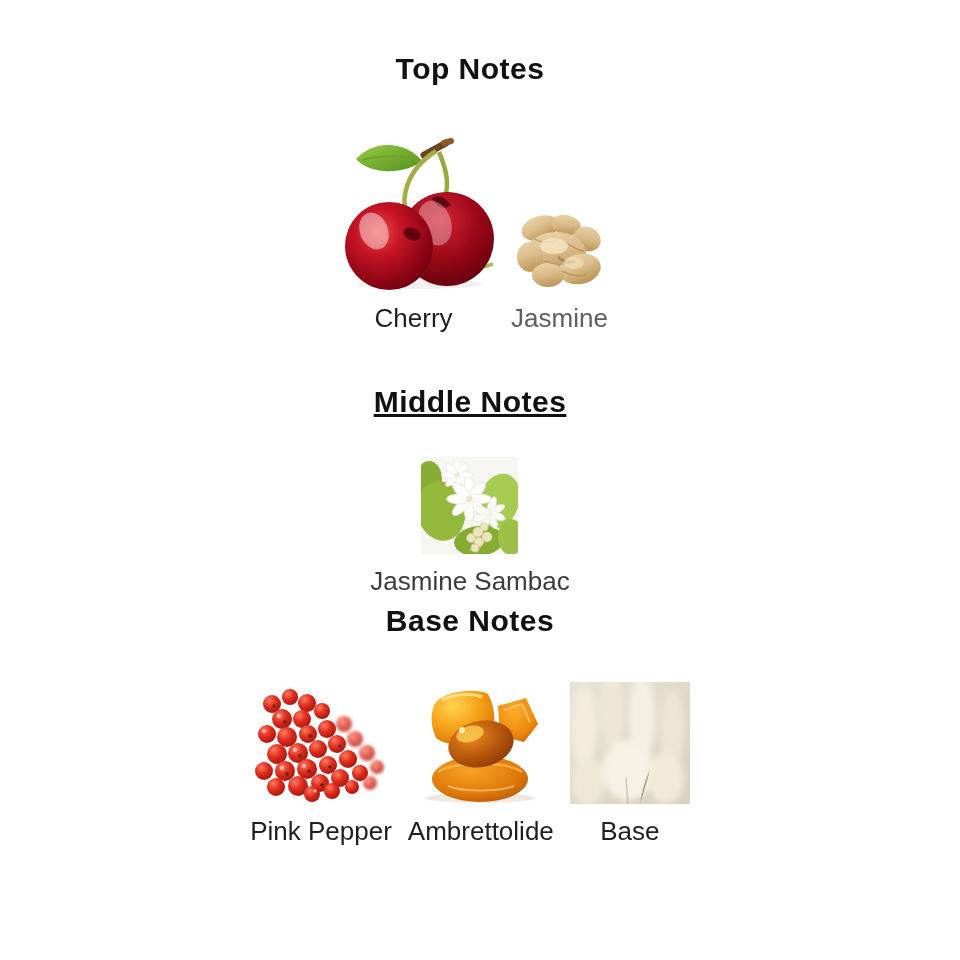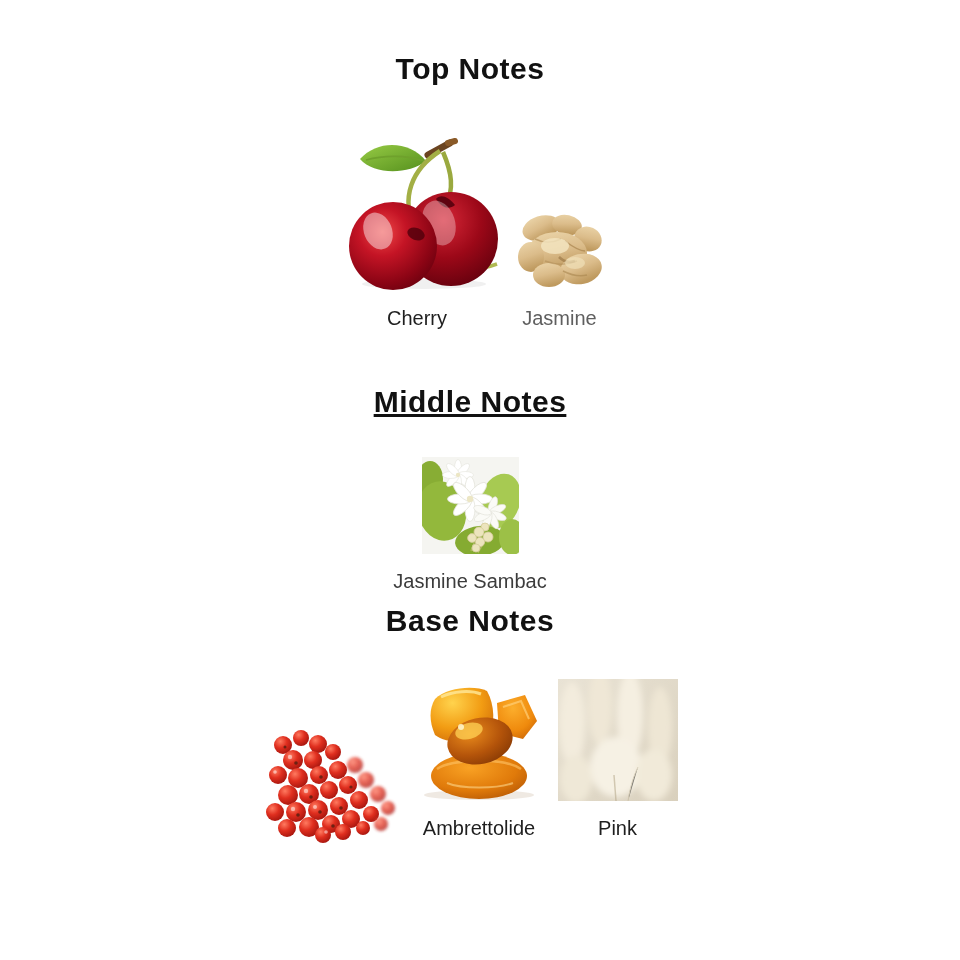--- a/index.html
+++ b/index.html
@@ -32,21 +32,21 @@
   #row-base   { margin-top: 40px; }
   .note {
     display: flex;
     flex-direction: column;
     align-items: center;
     cursor: pointer;
   }
   .note-img { display: block; line-height: 0; }
   .note-label {
     margin-top: 10px;
-    font-size: 20px;
+    font-size: 26px;
     line-height: 34px;
     white-space: nowrap;
     text-align: right;
   }
 </style>
 </head>
 <body style="background: rgb(255, 255, 255);">
 
 <div class="content">
 
@@ -265,20 +265,21 @@
             <g fill="#ffffff" opacity="0.5">
               <circle cx="27" cy="37" r="2.2"></circle>
                 <circle cx="43" cy="71" r="2.2"></circle>
                 <circle cx="30" cy="89" r="2.2"></circle>
               <circle cx="52" cy="87" r="2"></circle>
                 <circle cx="12" cy="52" r="1.8"></circle>
                 <circle cx="63" cy="112" r="1.8"></circle>
             </g>
           </svg>
         </span>
+        <span class="note-label" style="color: rgb(31, 31, 31);">Pink Pepper</span>
       </div>
 
       <div class="note">
         <span class="note-img">
           <svg width="125" height="122" viewBox="0 0 125 122" xmlns="http://www.w3.org/2000/svg">
             <defs>
               <radialGradient id="am1" cx="35%" cy="28%" r="85%">
                 <stop offset="0%" stop-color="#ffd34d"></stop>
                   <stop offset="55%" stop-color="#f29c13"></stop>
                 <stop offset="100%" stop-color="#cf6a08"></stop>
@@ -334,19 +335,19 @@
               <ellipse cx="72" cy="36" rx="13" ry="44" fill="#f5efe1"></ellipse>
               <ellipse cx="102" cy="48" rx="12" ry="40" fill="#eee6d4"></ellipse>
               <ellipse cx="58" cy="88" rx="26" ry="30" fill="#f6f1e4"></ellipse>
               <ellipse cx="18" cy="100" rx="16" ry="24" fill="#efe8d7"></ellipse>
               <ellipse cx="96" cy="96" rx="18" ry="26" fill="#f1ead9"></ellipse>
             </g>
             <path d="M58 122 L 56 96" stroke="#b9ac8f" stroke-width="1.5" opacity="0.6"></path>
             <path d="M70 122 C 72 108 76 96 80 88" stroke="#c3b79b" stroke-width="1" opacity="0.5"></path>
           </svg>
         </span>
-        <span class="note-label" style="color: rgb(31, 31, 31);">Pink</span>
+        <span class="note-label" style="color: rgb(31, 31, 31);">Base</span>
       </div>
 
     </div>
   </section>
 
 </div>
 
 </body></html>

